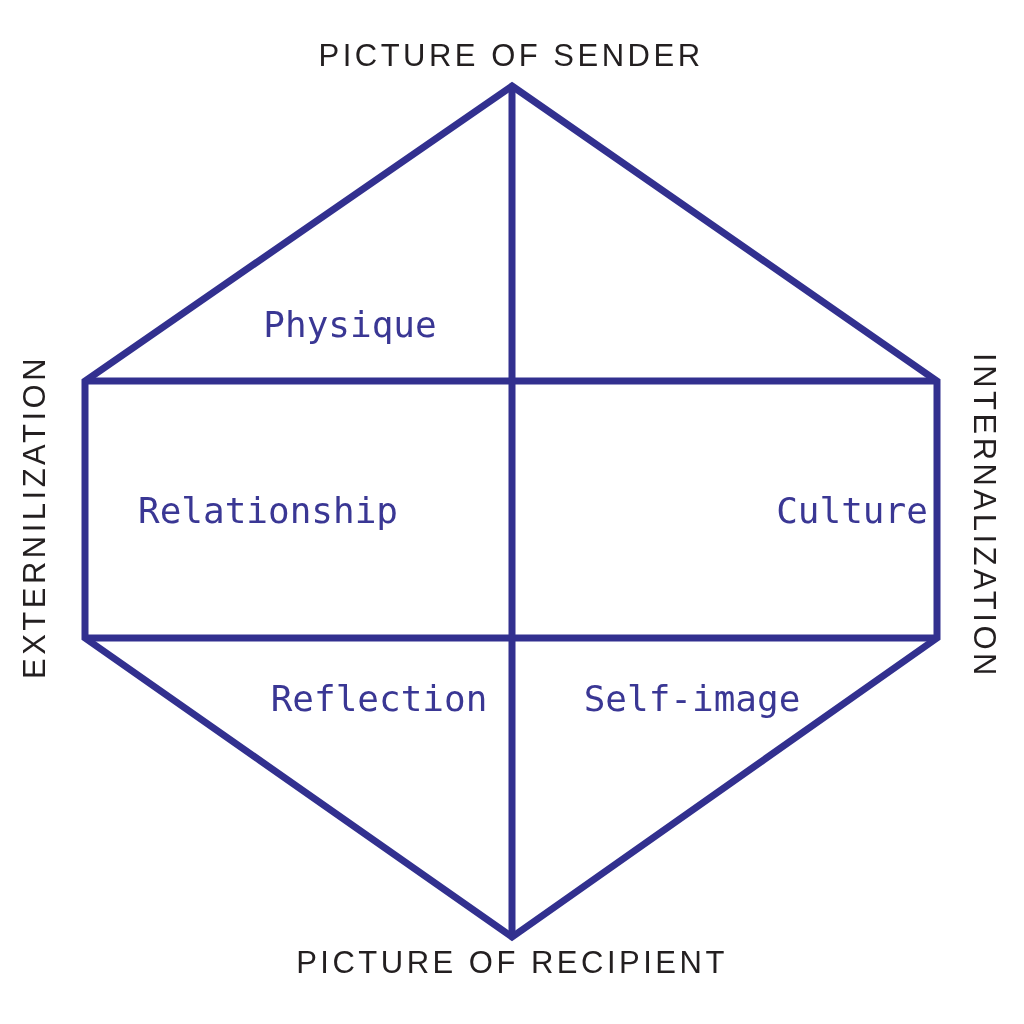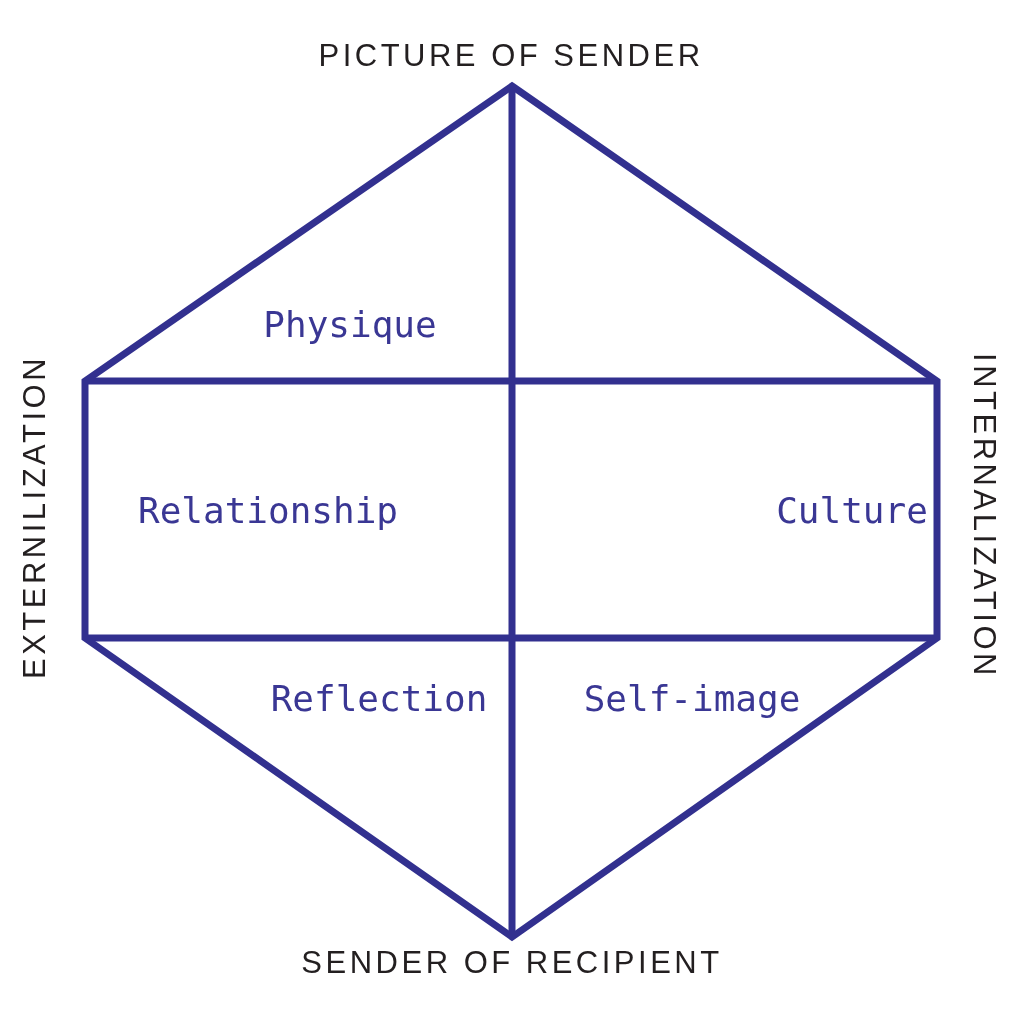--- a/index.html
+++ b/index.html
@@ -59,21 +59,21 @@
 
   <svg class="prism-svg" viewBox="0 0 1024 1024" aria-hidden="true">
     <polygon points="512,86 937,381 937,638 512,937 85,638 85,381"></polygon>
     <line x1="85" y1="381" x2="937" y2="381"></line>
     <line x1="85" y1="638" x2="937" y2="638"></line>
     <line x1="512" y1="86" x2="512" y2="937"></line>
   </svg>
 
   <div class="centered outer-label" style="left:511px; top:56px;">PICTURE OF SENDER</div>
 
-  <div class="centered outer-label" style="left:512px; top:963px;">SENDER OF RECIPIENT</div>
+  <div class="centered outer-label" style="left:512px; top:963px;">PICTURE OF RECIPIENT</div>
 
   <div class="centered outer-label rot-ccw" style="left:35px; top:517px;">EXTERNILIZATION</div>
 
   <div class="centered outer-label rot-cw" style="left:984px; top:516px;">INTERNALIZATION</div>
 
   <div class="centered facet-label" style="left:350px; top:324px;">Physique</div>
 
 
   <div class="centered facet-label" style="left:268px; top:510px;">Relationship</div>
 

